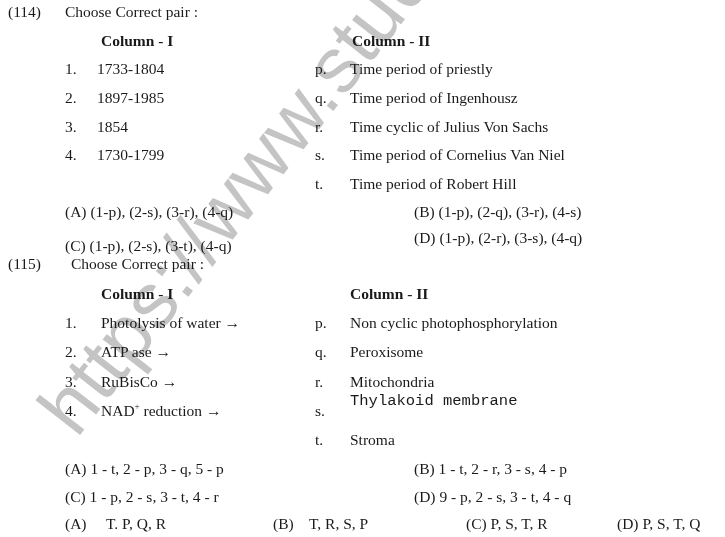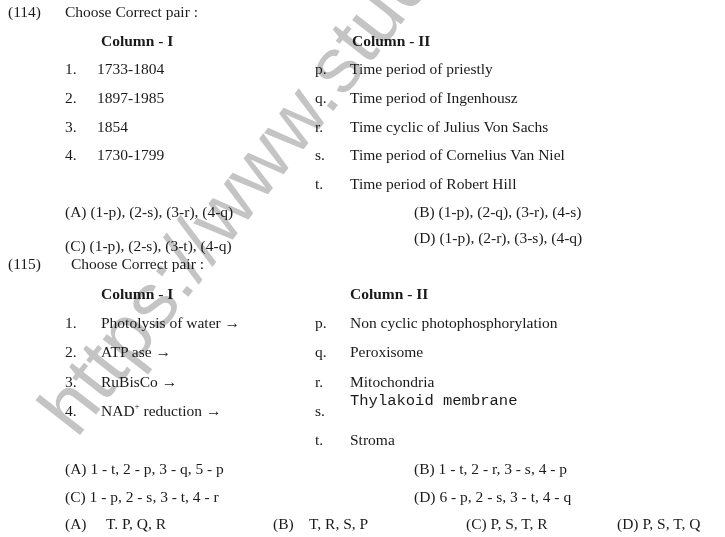--- a/index.html
+++ b/index.html
@@ -98,21 +98,21 @@
     <span class="abs" style="left:315px;top:374px;">r.</span>
     <span class="abs" style="left:350px;top:374px;">Mitochondria</span>
     <span class="abs" style="left:315px;top:403px;">s.</span>
     <span class="abs" style="left:350px;top:394px;font-family:Liberation Mono, monospace;">Thylakoid membrane</span>
     <span class="abs" style="left:315px;top:432px;">t.</span>
     <span class="abs" style="left:350px;top:432px;">Stroma</span>
 
     <span class="abs" style="left:65px;top:461px;">(A) 1 - t, 2 - p, 3 - q, 5 - p</span>
     <span class="abs" style="left:414px;top:461px;">(B) 1 - t, 2 - r, 3 - s, 4 - p</span>
     <span class="abs" style="left:65px;top:489px;">(C) 1 - p, 2 - s, 3 - t, 4 - r</span>
-    <span class="abs" style="left:414px;top:489px;">(D) 6 - p, 2 - s, 3 - t, 4 - q</span>
+    <span class="abs" style="left:414px;top:489px;">(D) 9 - p, 2 - s, 3 - t, 4 - q</span>
 
     <span class="abs" style="left:65px;top:516px;">(A)</span>
     <span class="abs" style="left:106px;top:516px;">T. P, Q, R</span>
     <span class="abs" style="left:273px;top:516px;">(B)</span>
     <span class="abs" style="left:309px;top:516px;">T, R, S, P</span>
     <span class="abs" style="left:466px;top:516px;">(C) P, S, T, R</span>
     <span class="abs" style="left:617px;top:516px;">(D) P, S, T, Q</span>
   </div>
 </div>
 

